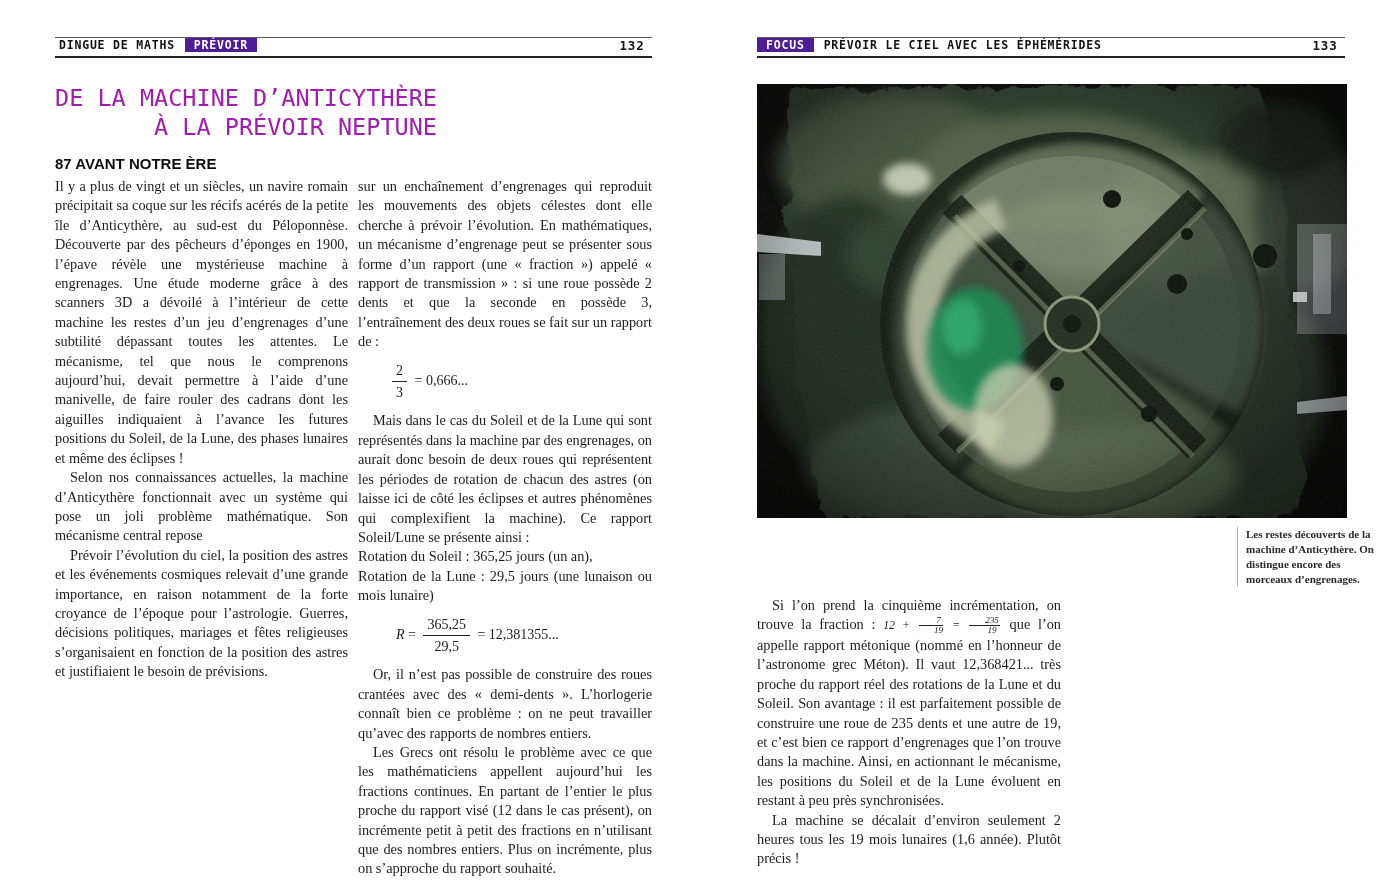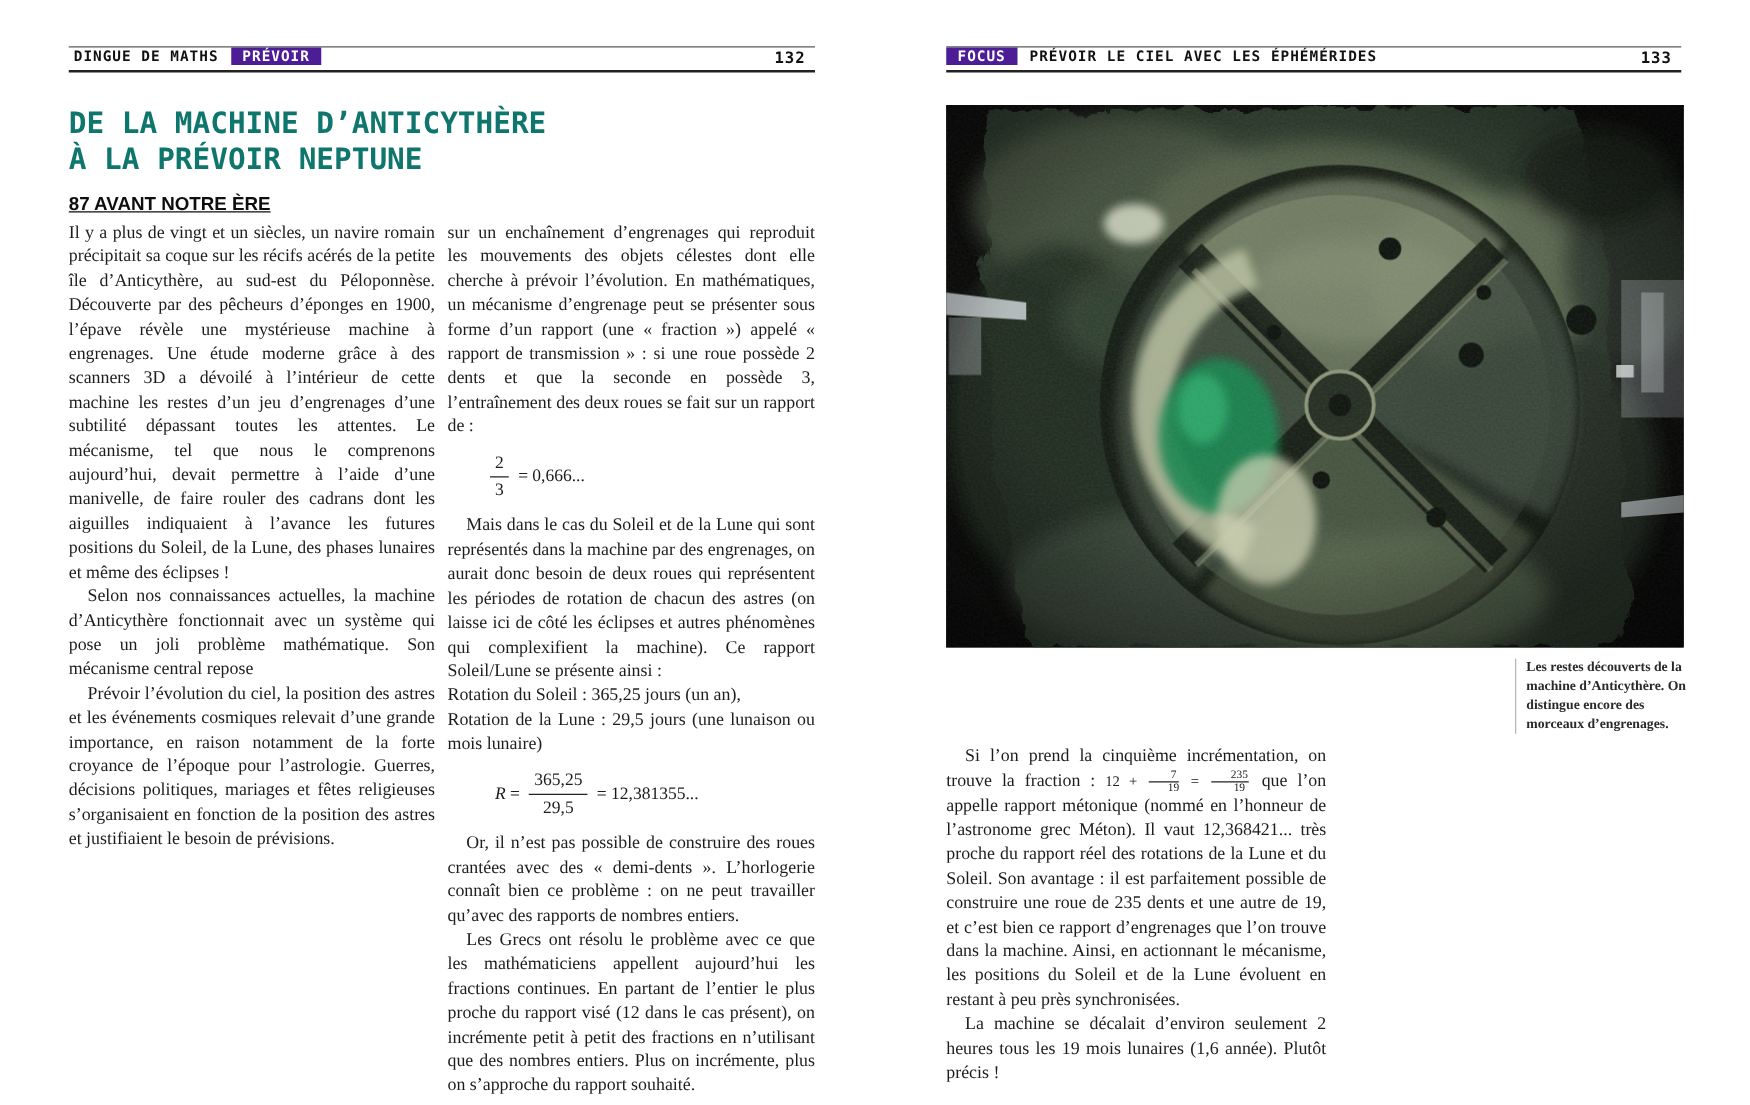--- a/index.html
+++ b/index.html
@@ -17,36 +17,36 @@
     font-size:11.5px;letter-spacing:0.8px;color:#111;
   }
   .hdr .lbl{display:flex;align-items:center;padding:0 10px 0 4px;white-space:nowrap;}
   .hdr .tag{background:#4c1d95;color:#fff;display:flex;align-items:center;padding:0 9px;white-space:nowrap;}
   .hdr .fill{flex:1;}
   .hdr .sep{width:1.5px;background:#5a5a5a;}
   .hdr .pno{width:40px;display:flex;align-items:center;justify-content:center;font-size:12.5px;}
 
   
   .title{
-    font-family:"DejaVu Sans Mono", monospace;font-weight:bold;
-    font-size:23.5px;line-height:29px;color:#0f766e;white-space:nowrap;
-  }
-  .sechead{font-family:"Liberation Sans", sans-serif;font-weight:bold;font-size:15px;color:#0e0e0e;text-decoration:underline;}
+    font-family:"DejaVu Sans Mono", monospace;font-weight:normal;
+    font-size:23.5px;line-height:29px;color:#a21caf;white-space:nowrap;text-align:right;
+  }
+  .sechead{font-family:"Liberation Sans", sans-serif;font-weight:bold;font-size:15px;color:#0e0e0e;}
   .col{font-size:14.3px;line-height:19.4px;text-align:justify;}
   .col p{margin:0;}
   .indent{text-indent:15px;}
 
   .eq{margin:9px 0 9px 30px;font-size:14px;white-space:nowrap;}
   .var{font-style:italic;}
   .sfrac{display:inline-block;vertical-align:middle;text-align:center;margin:0 4px;}
   .sfrac .fn{display:block;border-bottom:1.3px solid #222;padding:0 4px 1px;}
   .sfrac .fd{display:block;padding-top:1px;}
 
   
-  .ifrac-group{font-size:0.82em;white-space:nowrap;}
+  .ifrac-group{font-size:0.82em;white-space:nowrap;font-style:italic;}
   .ifrac{display:inline-block;text-align:center;vertical-align:-4px;font-size:0.78em;line-height:1.05;margin:0 2px;}
   .ifrac .in{display:block;border-bottom:1px solid #222;padding:0 1px;}
   .ifrac .id{display:block;}
 
   
   .photo-frame{width:590px;height:434px;overflow:hidden;background:#070707;}
   .caption{
     font-size:11px;line-height:15px;font-weight:bold;color:#2a2a2a;
     border-left:1px solid #b5b5b5;padding-left:8px;
   }
@@ -185,18 +185,18 @@
     <rect x="540" y="140" width="50" height="110" fill="#dfe7ec" opacity="0.28"></rect>
     <rect x="556" y="150" width="18" height="80" fill="#e8eef2" opacity="0.4"></rect>
     <polygon points="540,318 590,312 590,326 540,330" fill="#d8dfe3" opacity="0.75"></polygon>
     <rect x="536" y="208" width="14" height="10" fill="#f2f5f6" opacity="0.8"></rect>
 
     <rect width="590" height="434" filter="url(#grain)" opacity="0.28"></rect>
     <rect width="590" height="434" fill="url(#vig)"></rect>
   </svg>
 </div>
 
-<div class="abs caption" style="left:1212px;top:527px;width:133px;font-family:Liberation Serif, serif;">Les restes découverts de la machine d’Anticythère. On distingue encore des morceaux d’engrenages.</div>
+<div class="abs caption" style="left:1237px;top:527px;width:133px;font-family:Liberation Serif, serif;">Les restes découverts de la machine d’Anticythère. On distingue encore des morceaux d’engrenages.</div>
 
 <div class="abs col" style="left:757px;top:596px;width:304px;">
   <p class="indent"><span>Si l’on prend la cinquième incrémentation, on trouve la fraction : </span><span class="ifrac-group"><span>12 +</span> <span class="ifrac"><span class="in">7</span><span class="id">19</span></span> <span>=</span> <span class="ifrac"><span class="in">235</span><span class="id">19</span></span></span><span> que l’on appelle rapport métonique (nommé en l’honneur de l’astronome grec Méton). Il vaut 12,368421... très proche du rapport réel des rotations de la Lune et du Soleil. Son avantage : il est parfaitement possible de construire une roue de 235 dents et une autre de 19, et c’est bien ce rapport d’engrenages que l’on trouve dans la machine. Ainsi, en actionnant le mécanisme, les positions du Soleil et de la Lune évoluent en restant à peu près synchronisées.</span></p>
   <p class="indent">La machine se décalait d’environ seulement 2 heures tous les 19 mois lunaires (1,6 année). Plutôt précis !</p>
 </div>
 
 </body></html>

